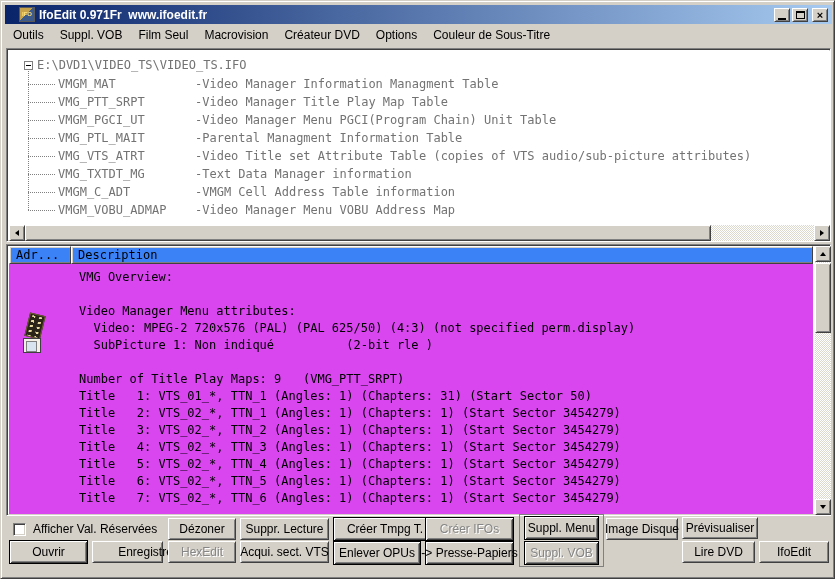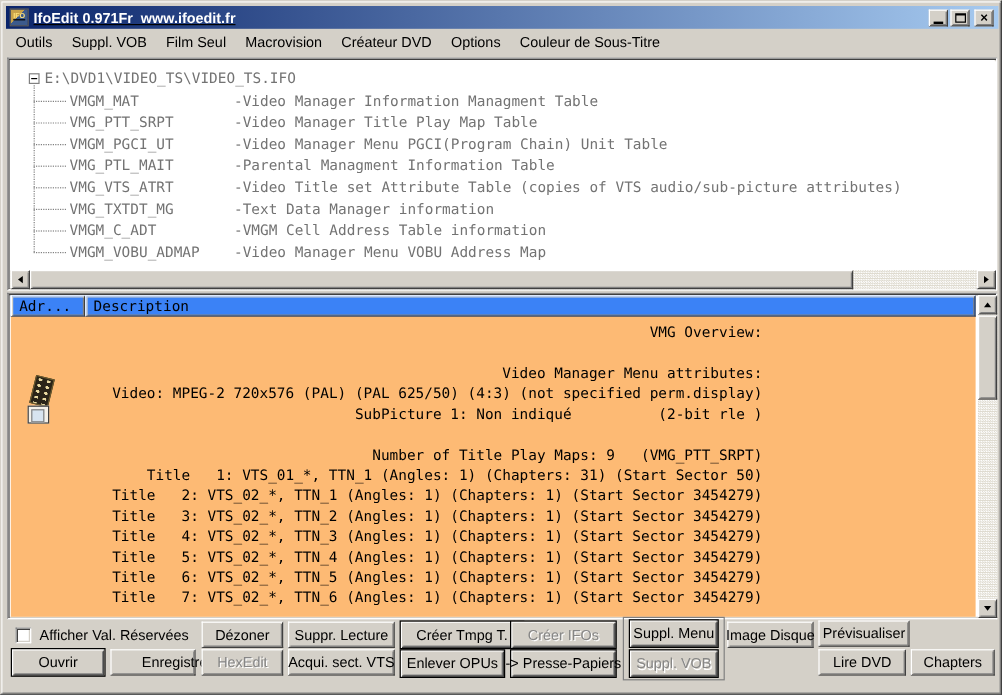--- a/index.html
+++ b/index.html
@@ -10,21 +10,21 @@
     position:absolute; left:0; top:0; width:835px; height:579px;
     background:#d4d0c8;
     border:1px solid; border-color:#d4d0c8 #404040 #404040 #d4d0c8;
     box-shadow: inset 1px 1px 0 #ffffff, inset -1px -1px 0 #808080;
   }
 
   
   .titlebar {
     position:absolute; left:4px; top:4px; width:827px; height:19px;
     background:linear-gradient(90deg,#0a246a,#a6caf0);
-    display:flex; align-items:center; padding-left:3px;text-decoration:underline;
+    display:flex; align-items:center; padding-left:14px;
   }
   .app-icon {
     width:16px; height:15px; margin-right:4px; flex:0 0 auto;
     background:linear-gradient(135deg,#c8a24a 0 45%,#3c5a8c 45% 100%);
     border:1px solid #5a5a5a;
     color:#ffe27a; font-size:6px; font-weight:bold; line-height:13px; text-align:center;
   }
   .title-text { color:#ffffff; font-weight:bold; font-size:12px; white-space:pre; }
   .caption-btns { position:absolute; right:4px; top:3px; display:flex; }
   .cap-btn {
@@ -94,21 +94,21 @@
   .info-header { position:absolute; left:2px; top:1px; height:18px; display:flex; }
   .hdr-cell {
     height:18px; background:#3b82f6;
     border:1px solid; border-color:#ffffff #404040 #404040 #ffffff;
     box-shadow: inset 1px 1px 0 #d4d0c8, inset -1px -1px 0 #808080;
     font-family:"DejaVu Sans Mono", monospace; font-size:12px;
     display:flex; align-items:center; padding-left:6px; cursor:pointer;
   }
   .hdr-adr { width:62px; }
   .hdr-desc { width:742px; }
-  .info-body { position:absolute; left:2px; top:19px; width:804px; height:250px; background:#fdba74; overflow:hidden;text-align:right; }
+  .info-body { position:absolute; left:2px; top:19px; width:804px; height:250px; background:#d946ef; overflow:hidden; }
   .info-lines { position:absolute; left:70px; top:5px; font-family:"DejaVu Sans Mono", monospace; font-size:12px; color:#000; }
   .info-line { height:17px; line-height:17px; white-space:pre; }
   .film-icon { position:absolute; left:14px; top:50px; width:26px; height:44px; }
   .film-strip { position:absolute; left:4px; top:0; width:16px; height:24px; background:#2a2418; transform:rotate(14deg);
     border:1px solid #6b5a2e; overflow:hidden; }
   .film-strip::before { content:""; position:absolute; left:2px; top:1px; width:3px; height:22px;
     background:repeating-linear-gradient(#e8d9a0 0 2px, #2a2418 2px 5px); }
   .film-strip::after { content:""; position:absolute; right:2px; top:1px; width:3px; height:22px;
     background:repeating-linear-gradient(#e8d9a0 0 2px, #2a2418 2px 5px); }
   .film-pic { position:absolute; left:0; top:24px; width:18px; height:15px; background:#f4f0e8; border:1px solid #404040; }
@@ -259,19 +259,19 @@
   <div class="btn" style="left:605px; top:517px; width:72px;">Image Disque</div>
   <div class="btn" style="left:681px; top:516px; width:76px;">Prévisualiser</div>
 
   <div class="btn outlined" style="left:8px; top:539px; width:79px;">Ouvrir</div>
   <div class="btn" style="left:91px; top:540px; width:71px;padding-left:40px;">Enregistrer</div>
   <div class="btn disabled" style="left:167px; top:540px; width:68px;">HexEdit</div>
   <div class="btn" style="left:239px; top:540px; width:89px;">Acqui. sect. VTS</div>
   <div class="btn outlined" style="left:332px; top:540px; width:88px;">Enlever OPUs</div>
   <div class="btn outlined" style="left:424px; top:540px; width:89px;">-&gt; Presse-Papiers</div>
   <div class="btn" style="left:681px; top:540px; width:73px;">Lire DVD</div>
-  <div class="btn" style="left:758px; top:540px; width:70px;">Chapters</div>
+  <div class="btn" style="left:758px; top:540px; width:70px;">IfoEdit</div>
 
   <div class="btn-group"></div>
   <div class="btn outlined" style="left:523px; top:515px; width:75px;">Suppl. Menu</div>
   <div class="btn outlined disabled" style="left:523px; top:540px; width:75px;">Suppl. VOB</div>
 
 </div>
 
 </body></html>

